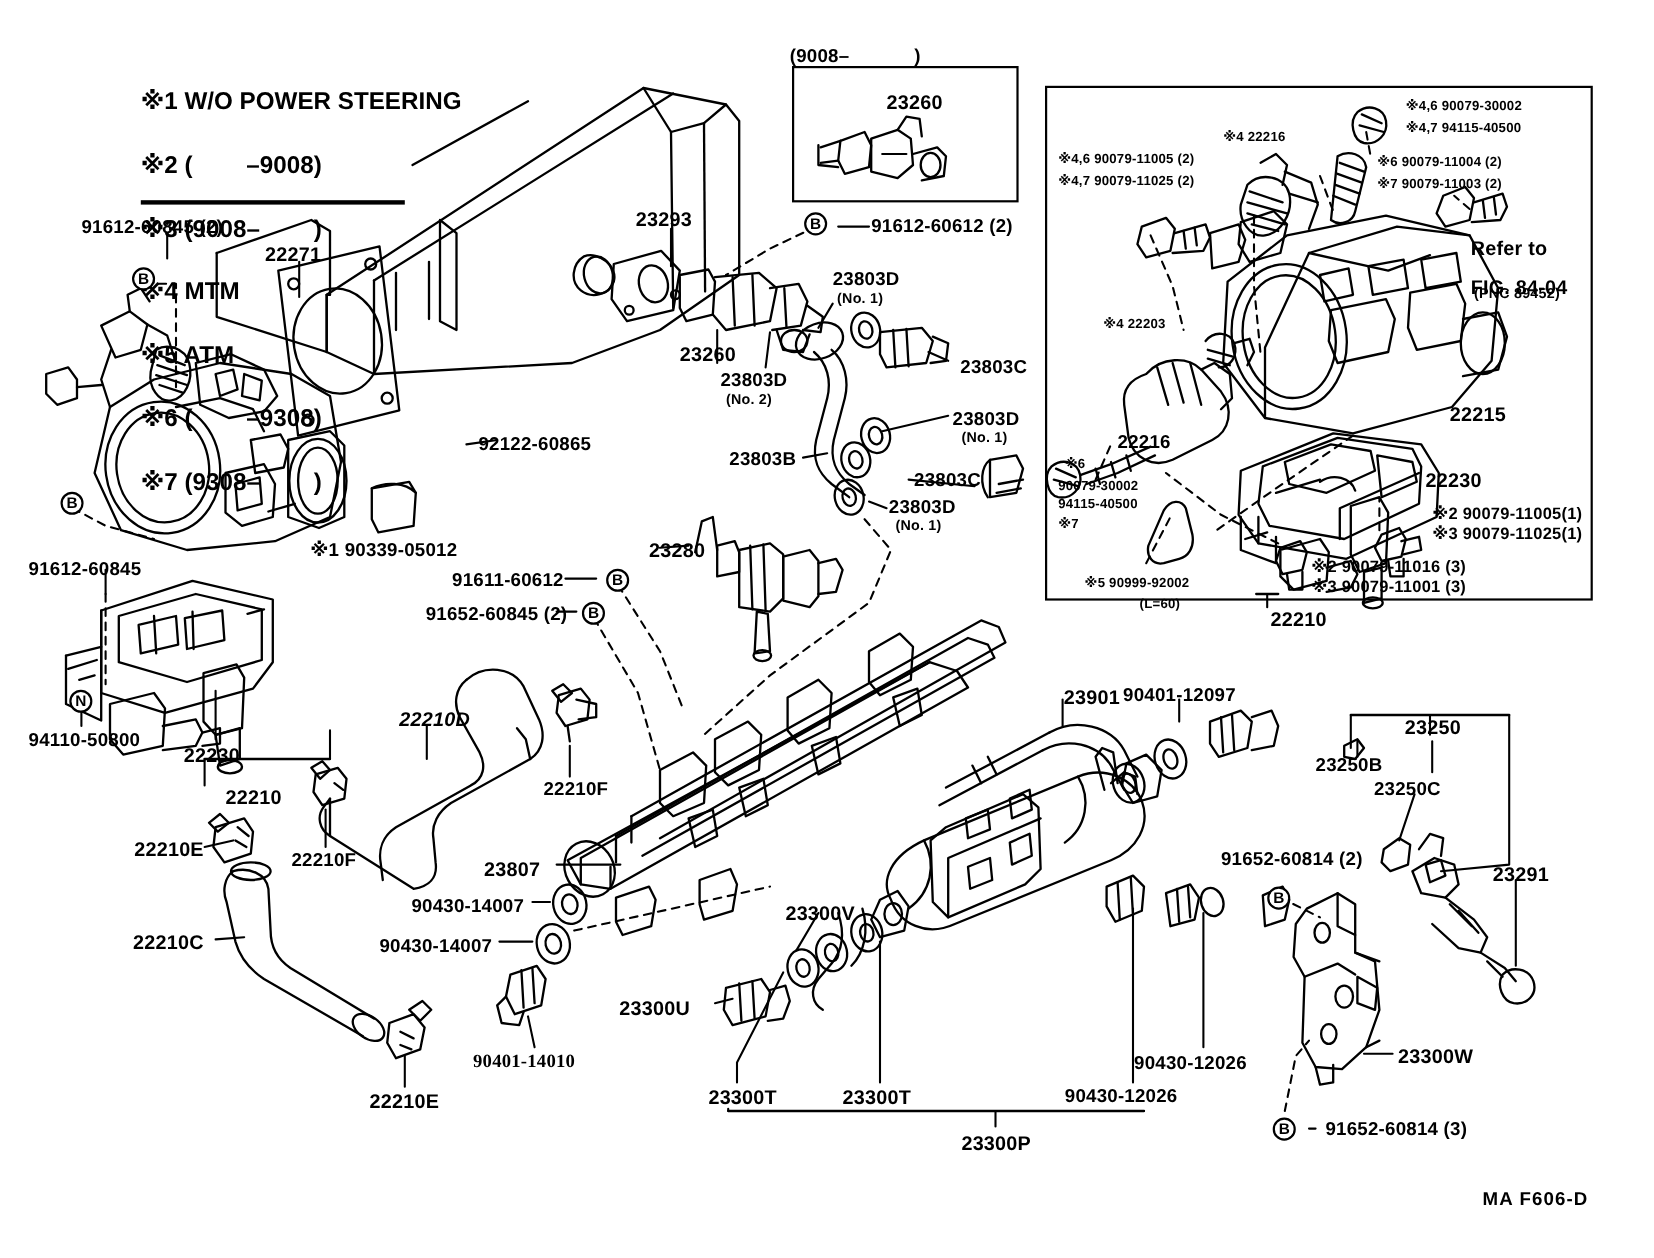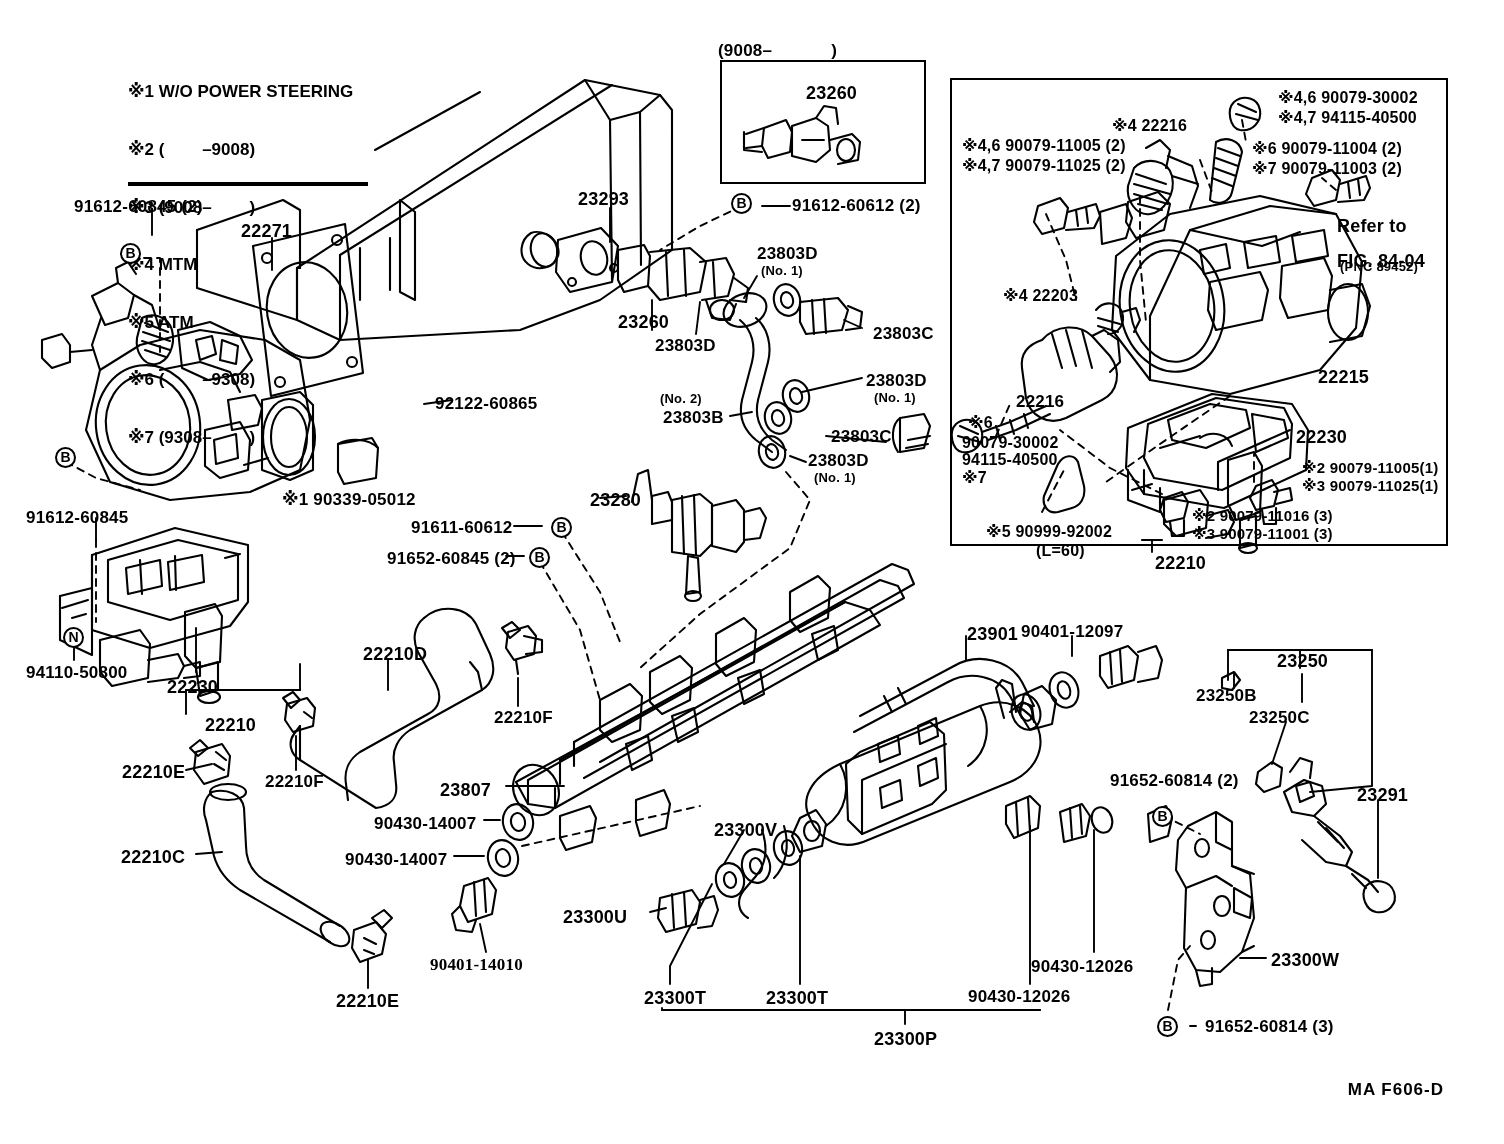--- a/index.html
+++ b/index.html
@@ -4,25 +4,25 @@
 <style>
   html,body{margin:0;padding:0;background:#fff;}
   body{width:1504px;height:1144px;position:relative;
        font-family:"Liberation Sans","DejaVu Sans",sans-serif;
        color:#000;overflow:hidden;}
   #stage{position:absolute;inset:0;width:1504px;height:1144px;}
   svg.art{position:absolute;left:0;top:0;width:1504px;height:1144px;}
   .lbl{position:absolute;font-weight:bold;white-space:pre;letter-spacing:.2px;
        line-height:1.04;}
   .s17{font-size:17px;}
-  .s16{font-size:16px;text-align:right;}
+  .s16{font-size:12px;text-align:right;}
   .s15{font-size:15px;}
   .s13{font-size:13px;}
   .s18{font-size:18px;}
-  .legend{position:absolute;left:128px;top:44px;font-size:17px;font-weight:bold;
+  .legend{position:absolute;left:128px;top:44px;font-size:22px;font-weight:bold;
           line-height:19.2px;white-space:pre;}
   .legrule{position:absolute;left:128px;top:182px;width:240px;height:4px;background:#000;}
   .bubble{position:absolute;width:21px;height:21px;border:2.2px solid #000;
           border-radius:50%;box-sizing:border-box;font-weight:bold;font-size:14px;
           text-align:center;line-height:16.5px;background:#fff;}
   .code{position:absolute;right:60px;bottom:44px;font-size:17px;font-weight:bold;
         letter-spacing:1px;}
   .insetbox{position:absolute;border:2.2px solid #000;box-sizing:border-box;}
   .bigbox{position:absolute;border:2.6px solid #000;box-sizing:border-box;}
 </style>
@@ -508,38 +508,38 @@
   <div class="lbl s16" style="left:986px;top:524px;">※5 90999-92002</div>
   <div class="lbl s16" style="left:1036px;top:543px;">(L=60)</div>
 
   <div class="lbl s17" style="left:74px;top:198px;">91612-60845 (2)</div>
   <div class="lbl s18" style="left:241px;top:222px;">22271</div>
   <div class="lbl s18" style="left:578px;top:190px;">23293</div>
   <div class="lbl s18" style="left:618px;top:313px;">23260</div>
   <div class="lbl s17" style="left:757px;top:245px;">23803D</div>
   <div class="lbl s13" style="left:761px;top:264px;">(No. 1)</div>
   <div class="lbl s17" style="left:655px;top:337px;">23803D</div>
-  <div class="lbl s13" style="left:660px;top:356px;margin-top:36px;">(No. 2)</div>
+  <div class="lbl s13" style="left:660px;top:356px;">(No. 2)</div>
   <div class="lbl s17" style="left:873px;top:325px;">23803C</div>
   <div class="lbl s17" style="left:866px;top:372px;">23803D</div>
   <div class="lbl s13" style="left:874px;top:391px;">(No. 1)</div>
   <div class="lbl s17" style="left:663px;top:409px;">23803B</div>
   <div class="lbl s17" style="left:831px;top:428px;">23803C</div>
   <div class="lbl s17" style="left:808px;top:452px;">23803D</div>
   <div class="lbl s13" style="left:814px;top:471px;">(No. 1)</div>
   <div class="lbl s17" style="left:435px;top:395px;">92122-60865</div>
   <div class="lbl s17" style="left:26px;top:509px;">91612-60845</div>
   <div class="lbl s17" style="left:282px;top:491px;">※1 90339-05012</div>
   <div class="lbl s17" style="left:26px;top:664px;">94110-50800</div>
   <div class="lbl s18" style="left:167px;top:678px;">22230</div>
   <div class="lbl s18" style="left:205px;top:716px;">22210</div>
   <div class="lbl s18" style="left:545px;top:491px;margin-left:45px;">23280</div>
   <div class="lbl s17" style="left:411px;top:519px;">91611-60612</div>
   <div class="lbl s17" style="left:387px;top:550px;">91652-60845 (2)</div>
-  <div class="lbl s18" style="left:363px;top:645px;">22210D</div>
+  <div class="lbl s18" style="left:363px;top:645px;font-style:italic;">22210D</div>
   <div class="lbl s17" style="left:494px;top:709px;">22210F</div>
   <div class="lbl s18" style="left:122px;top:763px;">22210E</div>
   <div class="lbl s17" style="left:265px;top:773px;">22210F</div>
   <div class="lbl s18" style="left:121px;top:848px;">22210C</div>
   <div class="lbl s18" style="left:336px;top:992px;">22210E</div>
   <div class="lbl s18" style="left:440px;top:781px;">23807</div>
   <div class="lbl s17" style="left:374px;top:815px;">90430-14007</div>
   <div class="lbl s17" style="left:345px;top:851px;">90430-14007</div>
   <div class="lbl s17" style="left:430px;top:956px;font-family:Liberation Serif, serif;">90401-14010</div>
   <div class="lbl s18" style="left:714px;top:821px;">23300V</div>

